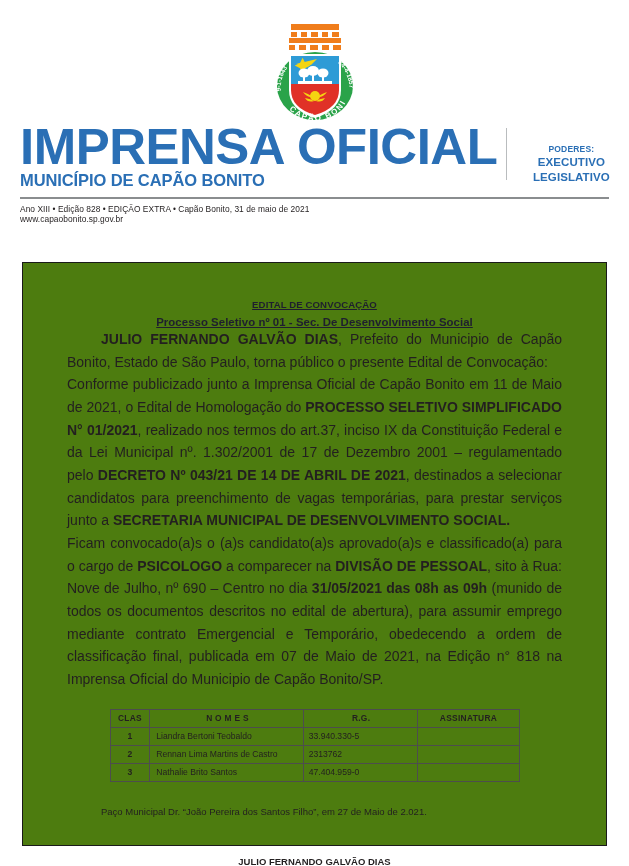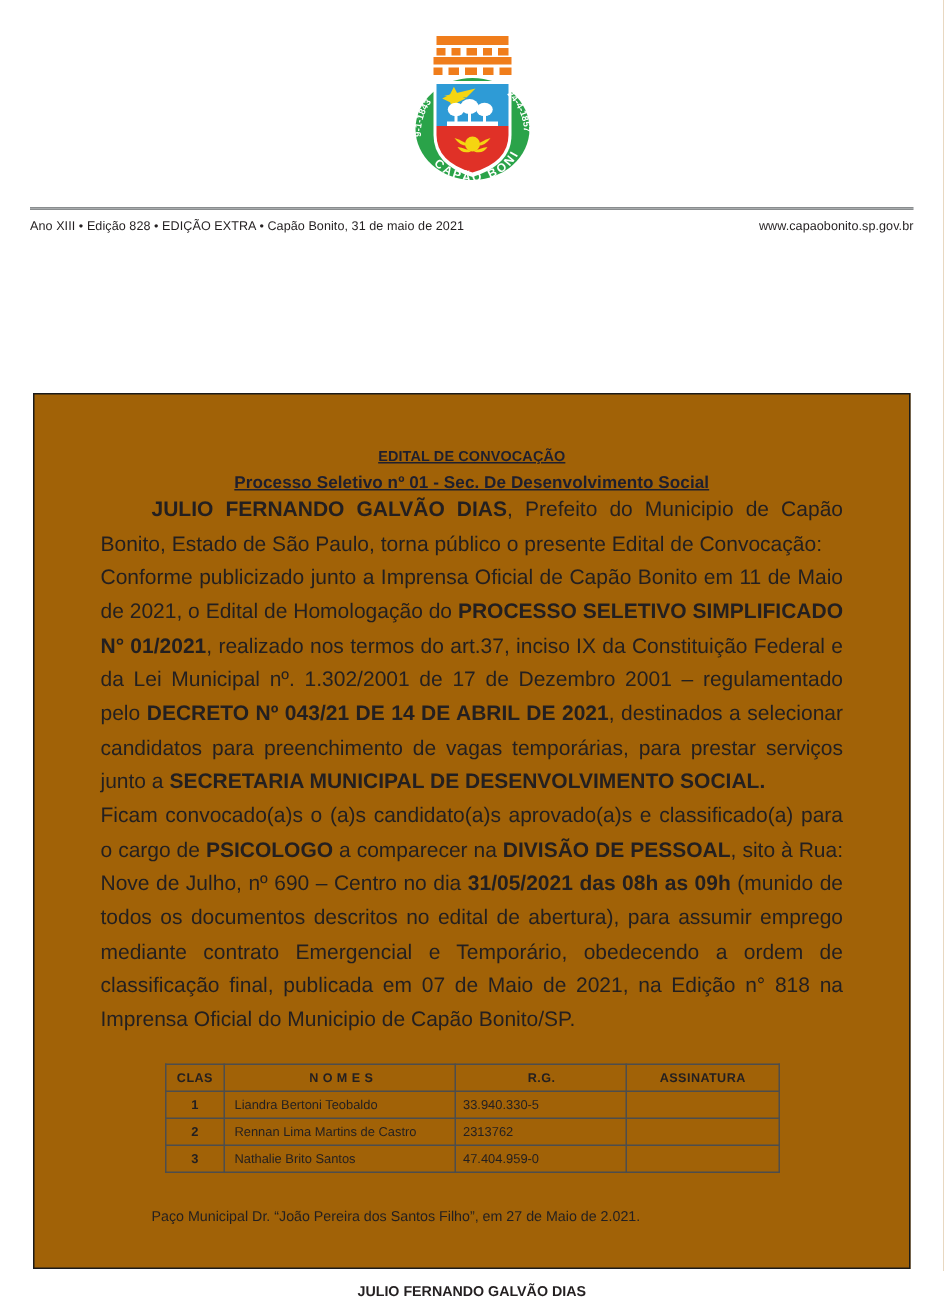--- a/index.html
+++ b/index.html
@@ -94,35 +94,36 @@
   }
   .info-line {
     font-size: 8.4px;
     color: #231f20;
     padding: 5px 20px 4px 20px;
     letter-spacing: 0.05px;
     white-space: nowrap;
   }
   .info-line.edition {
     display: flex;
-    justify-content: space-between;
+    justify-content: flex-start;
     align-items: baseline;
     padding-top: 5px;
     padding-bottom: 6px;
+    flex-direction: column;
   }
 
   
   .docbox {
     position: absolute;
     left: 22px;
     top: 262px;
     width: 585px;
     height: 584px;
     border: 1.2px solid #1a1a1a;
-    background: #a16207;
+    background: #4d7c0f;
     box-sizing: border-box;
   }
   .docinner {
     padding: 36px 44px 0 44px;
   }
 
   .doc-title {
     text-align: center;
     font-size: 9.6px;
     font-weight: bold;
@@ -279,20 +280,32 @@
       </text>
       <text font-size="6.2" font-weight="bold" fill="#ffffff" font-family="'Liberation Sans',sans-serif">
         <textPath href="#arcR" startOffset="4%">24-4-1857</textPath>
       </text>
       <text font-size="8" font-weight="bold" fill="#ffffff" letter-spacing="1.6" font-family="'Liberation Sans',sans-serif">
         <textPath href="#arcB" startOffset="14%">CAPÃO BONITO</textPath>
       </text>
     </svg>
   </div>
 
+  <div class="title-row">
+    <div class="title-left">
+      <div class="imprensa">IMPRENSA OFICIAL</div>
+      <div class="municipio">MUNICÍPIO DE CAPÃO BONITO</div>
+    </div>
+    <div class="title-divider"></div>
+    <div class="poderes">
+      <div class="lbl">PODERES:</div>
+      <div class="pw">EXECUTIVO</div>
+      <div class="pw">LEGISLATIVO</div>
+    </div>
+  </div>
 
   <div class="rule" style="margin-top:8px;"></div>
   <div class="rule"></div>
   <div class="info-line edition">
     <span>Ano XIII • Edição 828 • EDIÇÃO EXTRA • Capão Bonito, 31 de maio de 2021</span>
     <span>www.capaobonito.sp.gov.br</span>
   </div>
 </div>
 
 <div class="docbox">

